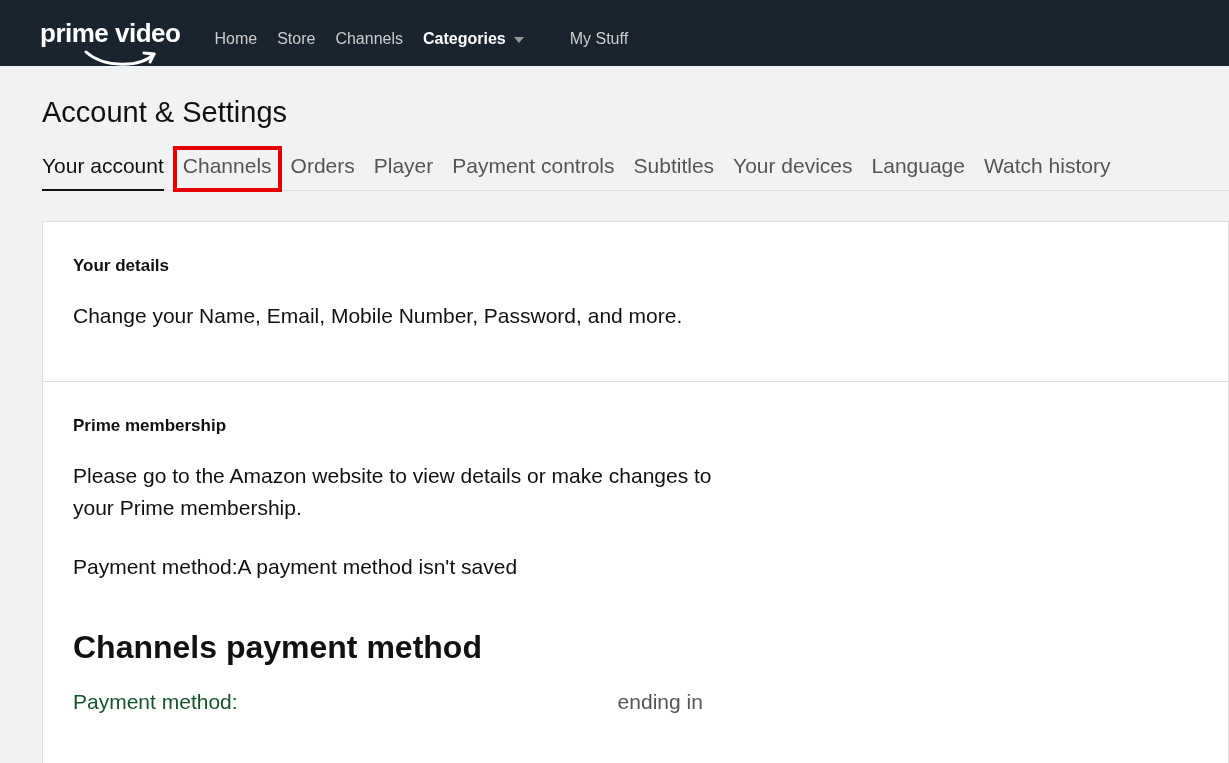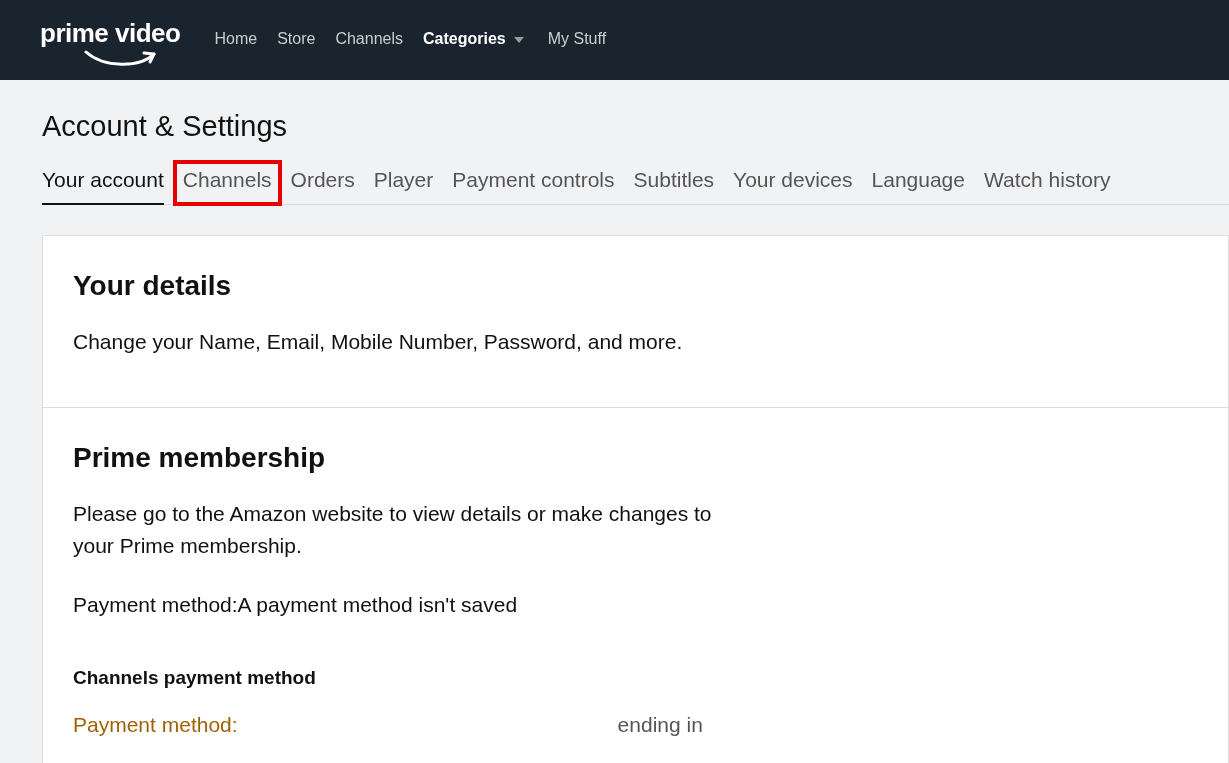--- a/index.html
+++ b/index.html
@@ -9,21 +9,21 @@
     }
     body {
       font-family: "Amazon Ember", Arial, sans-serif;
       background: #f1f2f4;
       color: #111;
       width: 1229px;
     }
     
     .top-nav {
       background: #1a242f;
-      height: 80px;
+      height: 66px;
       display: flex;
       align-items: flex-start;
       padding: 20px 0 0 40px;
       gap: 34px;
     }
     .logo {
       display: flex;
       flex-direction: column;
       align-items: center;
       margin-right: 0;
@@ -125,63 +125,63 @@
     .card {
       background: #fff;
       border: 1px solid #ddd;
       border-bottom: none;
       padding: 34px 30px 48px 30px;
     }
     .card:last-child {
       border-bottom: 1px solid #ddd;
     }
     .card-title {
-      font-size: 28px;
+      font-size: 17px;
       font-weight: 700;
       color: #111;
       margin-bottom: 24px;
     }
     .card-text {
       font-size: 21px;
       color: #111;
       line-height: 1.55;
       max-width: 660px;
     }
     .card-sub {
       margin-top: 30px;
     }
     .pm-row {
       display: flex;
       gap: 380px;
       font-size: 21px;
       color: #555;
       margin-top: 18px;
     }
-    .pm-label { color: #a16207; }
+    .pm-label { color: #14532d; }
   </style>
 </head>
 <body>
 
 <div class="top-nav">
   <div class="logo">
     <span class="logo-text">prime video</span>
     <svg class="logo-smile" viewBox="0 0 80 22">
       <path d="M2 4 C 20 20, 56 20, 70 6" stroke="#fff" stroke-width="3" fill="none" stroke-linecap="round"></path>
       <path d="M70 6 L60 5 M70 6 L66 14" stroke="#fff" stroke-width="3" fill="none" stroke-linecap="round"></path>
     </svg>
   </div>
   <div class="nav-links">
     <span class="nav-link">Home</span>
     <span class="nav-link">Store</span>
     <span class="nav-link">Channels</span>
     <span class="nav-link bold">
       <span>Categories</span>
       <span class="caret-down"></span>
     </span>
-    <span class="nav-link" style="margin-left:4px">My Stuff</span>
+    <span class="nav-link" style="margin-left:26px">My Stuff</span>
   </div>
 </div>
 
 <div class="page">
   <h1 class="page-title">Account &amp; Settings</h1>
 
   <div class="tabs-row">
     <div class="tab active">Your account</div>
     <div class="tab highlighted">Channels</div>
     <div class="tab">Orders</div>
@@ -199,21 +199,21 @@
       <div class="card-title">Your details</div>
       <div class="card-text">Change your Name, Email, Mobile Number, Password, and more.</div>
     </div>
 
     <div class="card" style="padding-bottom:60px;">
       <div class="card-title">Prime membership</div>
       <div class="card-text">Please go to the Amazon website to view details or make changes to your Prime membership.</div>
       <div class="card-text" style="margin-top:26px;">Payment method:A payment method isn't saved</div>
 
       <div class="card-sub" style="margin-top:46px;">
-        <div class="card-title" style="font-size:19px;margin-top:16px;">Channels payment method</div>
+        <div class="card-title" style="font-size:32px;margin-top:16px;">Channels payment method</div>
         <div class="pm-row">
           <span class="pm-label">Payment method:</span>
           <span>ending in</span>
         </div>
       </div>
     </div>
   </div>
 </div>
 
 </body></html>

